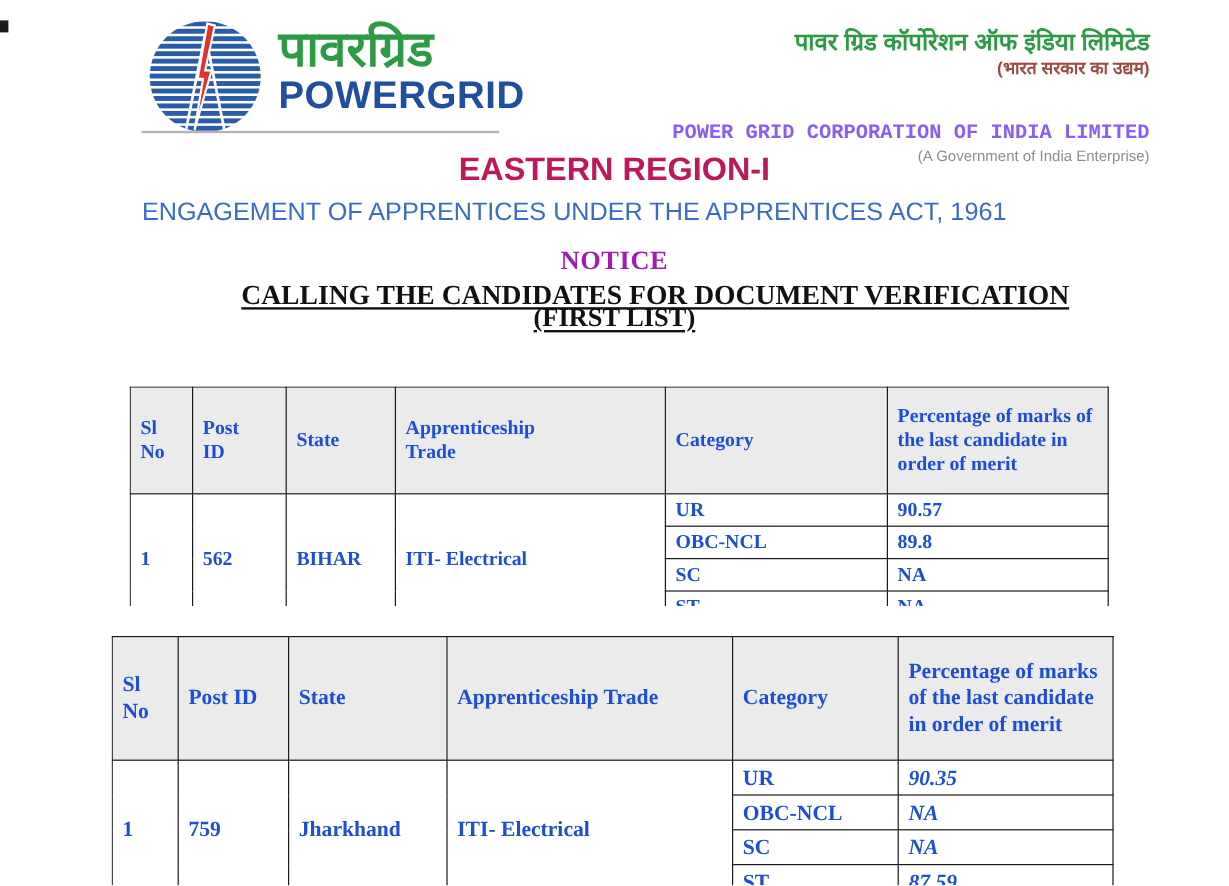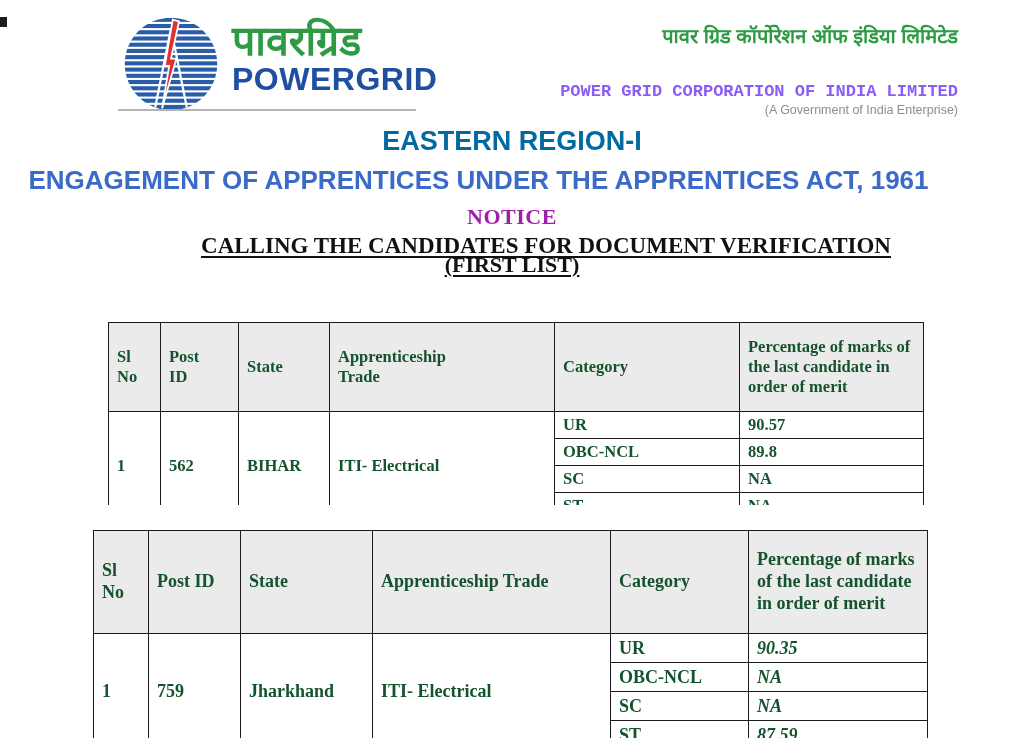--- a/index.html
+++ b/index.html
@@ -41,25 +41,25 @@
     font-family:Liberation Mono, monospace;
     font-weight:bold;font-size:17px;line-height:21px;color:#8b5cf6;white-space:nowrap;margin-top:33px;
   }
   .company-english-sub{
     font-family:"Liberation Sans", sans-serif;
     font-weight:normal;font-size:12.5px;line-height:16px;color:#8d8d8d;
   }
   
   .title-region{
     position:absolute;left:0;top:126px;width:1024px;text-align:center;
-    font-family:"Liberation Sans", sans-serif;font-weight:bold;font-size:27px;color:#0369a1;
+    font-family:"Liberation Sans", sans-serif;font-weight:bold;font-size:27px;color:#be185d;
   }
   .title-engagement{
     position:absolute;left:0;top:165px;width:957px;text-align:center;
-    font-family:"Liberation Sans", sans-serif;font-weight:bold;font-size:26px;color:#3a6bc9;
+    font-family:"Liberation Sans", sans-serif;font-weight:normal;font-size:21px;color:#3a6bc9;
   }
   .title-notice{
     position:absolute;left:0;top:204px;width:1024px;text-align:center;
     font-weight:bold;font-size:22px;color:#a21caf;letter-spacing:0.5px;
   }
   .title-calling{
     position:absolute;left:0;top:233px;width:1024px;text-align:center;
     font-weight:bold;font-size:23px;color:#111111;
     text-decoration:underline;text-decoration-thickness:2px;text-underline-offset:3px;margin-left:34px;
   }
@@ -67,21 +67,21 @@
     position:absolute;left:0;top:252px;width:1024px;text-align:center;
     font-weight:bold;font-size:22px;color:#111111;
     text-decoration:underline;text-decoration-thickness:2px;text-underline-offset:3px;
   }
   
   .tbl-wrap{position:absolute;overflow:hidden;}
   .t1-wrap{left:108px;top:322px;width:818px;height:183px;}
   .t2-wrap{left:93px;top:530px;width:837px;height:208px;}
   table.doc-table{
     border-collapse:collapse;table-layout:fixed;width:815px;
-    font-family:"Liberation Serif", serif;font-weight:bold;color:#14532d;
+    font-family:"Liberation Serif", serif;font-weight:bold;color:#1d4ed8;
   }
   table.t2-table{width:834px;}
   .doc-table th,.doc-table td{
     border:1.5px solid #1a1a1a;
     padding:2px 8px;
     vertical-align:middle;
     overflow:hidden;
   }
   .doc-table th{
     background:#ebebeb;text-align:left;font-weight:bold;line-height:1.22;
@@ -137,20 +137,21 @@
   </div>
 
   <div class="logo-text">
     <div class="logo-hindi">पावरग्रिड</div>
     <div class="logo-english">POWERGRID</div>
   </div>
   <div class="logo-rule"></div>
 
   <div class="company-block">
     <div class="company-hindi">पावर ग्रिड कॉर्पोरेशन ऑफ इंडिया लिमिटेड</div>
+    <div class="company-hindi-sub">(भारत सरकार का उद्यम)</div>
     <div class="company-english">POWER GRID CORPORATION OF INDIA LIMITED</div>
     <div class="company-english-sub">(A Government of India Enterprise)</div>
   </div>
 
   <div class="title-region">EASTERN REGION-I</div>
   <div class="title-engagement">ENGAGEMENT OF APPRENTICES UNDER THE APPRENTICES ACT, 1961</div>
   <div class="title-notice">NOTICE</div>
   <div class="title-calling">CALLING THE CANDIDATES FOR DOCUMENT VERIFICATION</div>
   <div class="title-firstlist">(FIRST LIST)</div>
 

